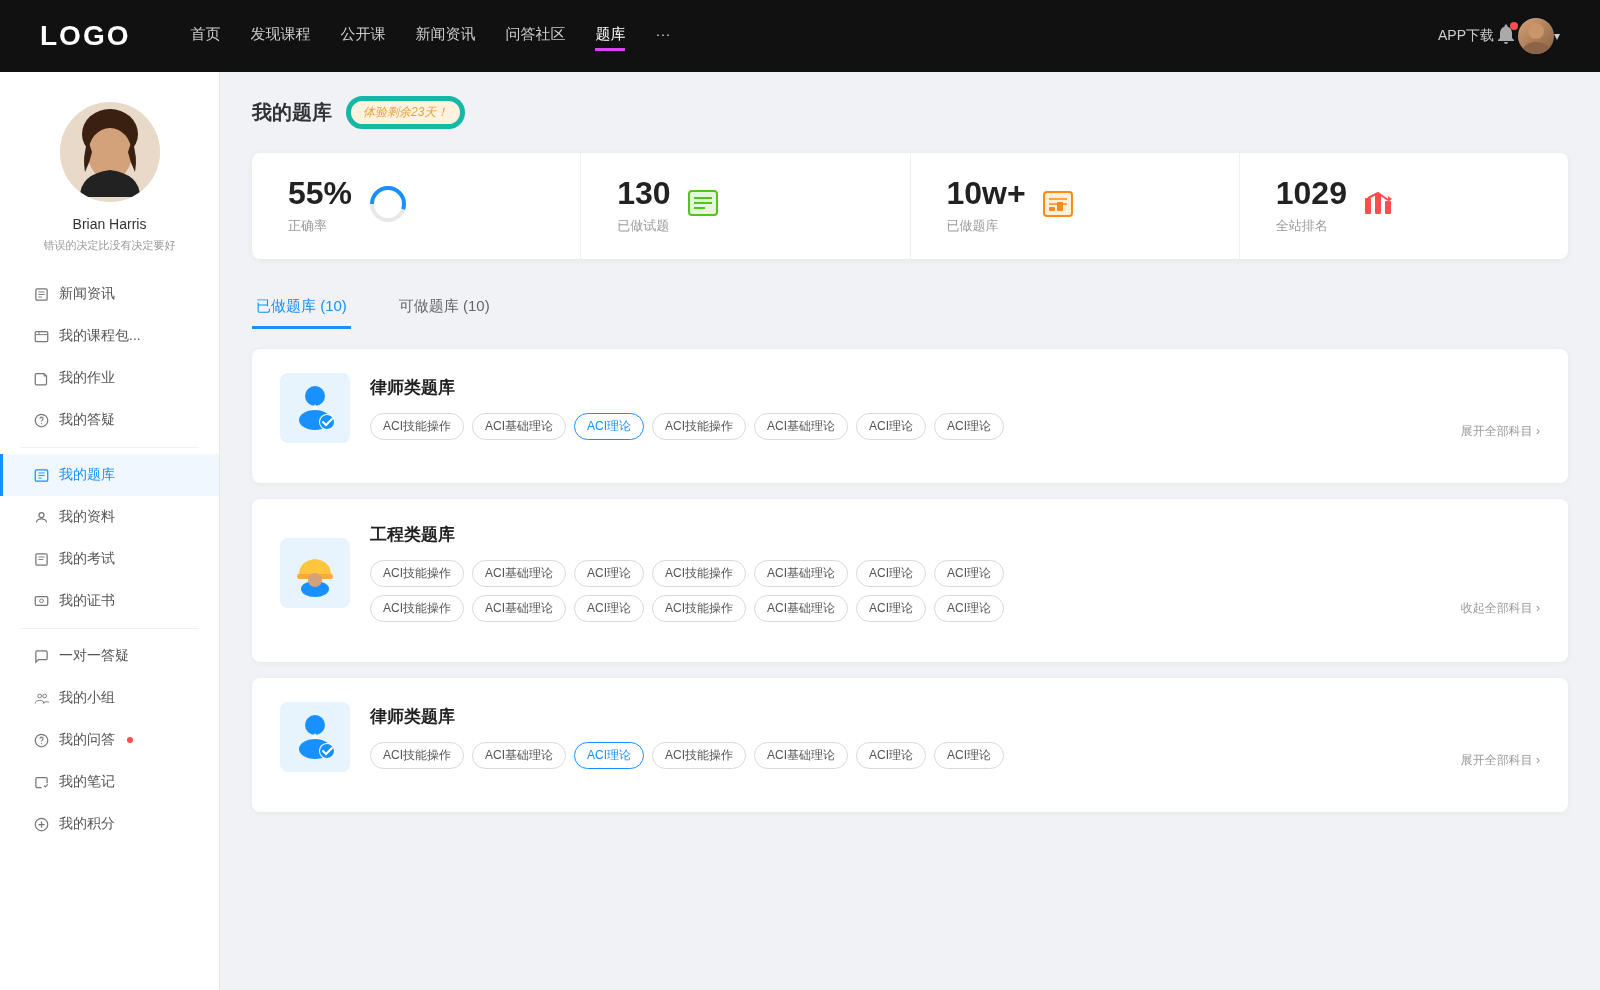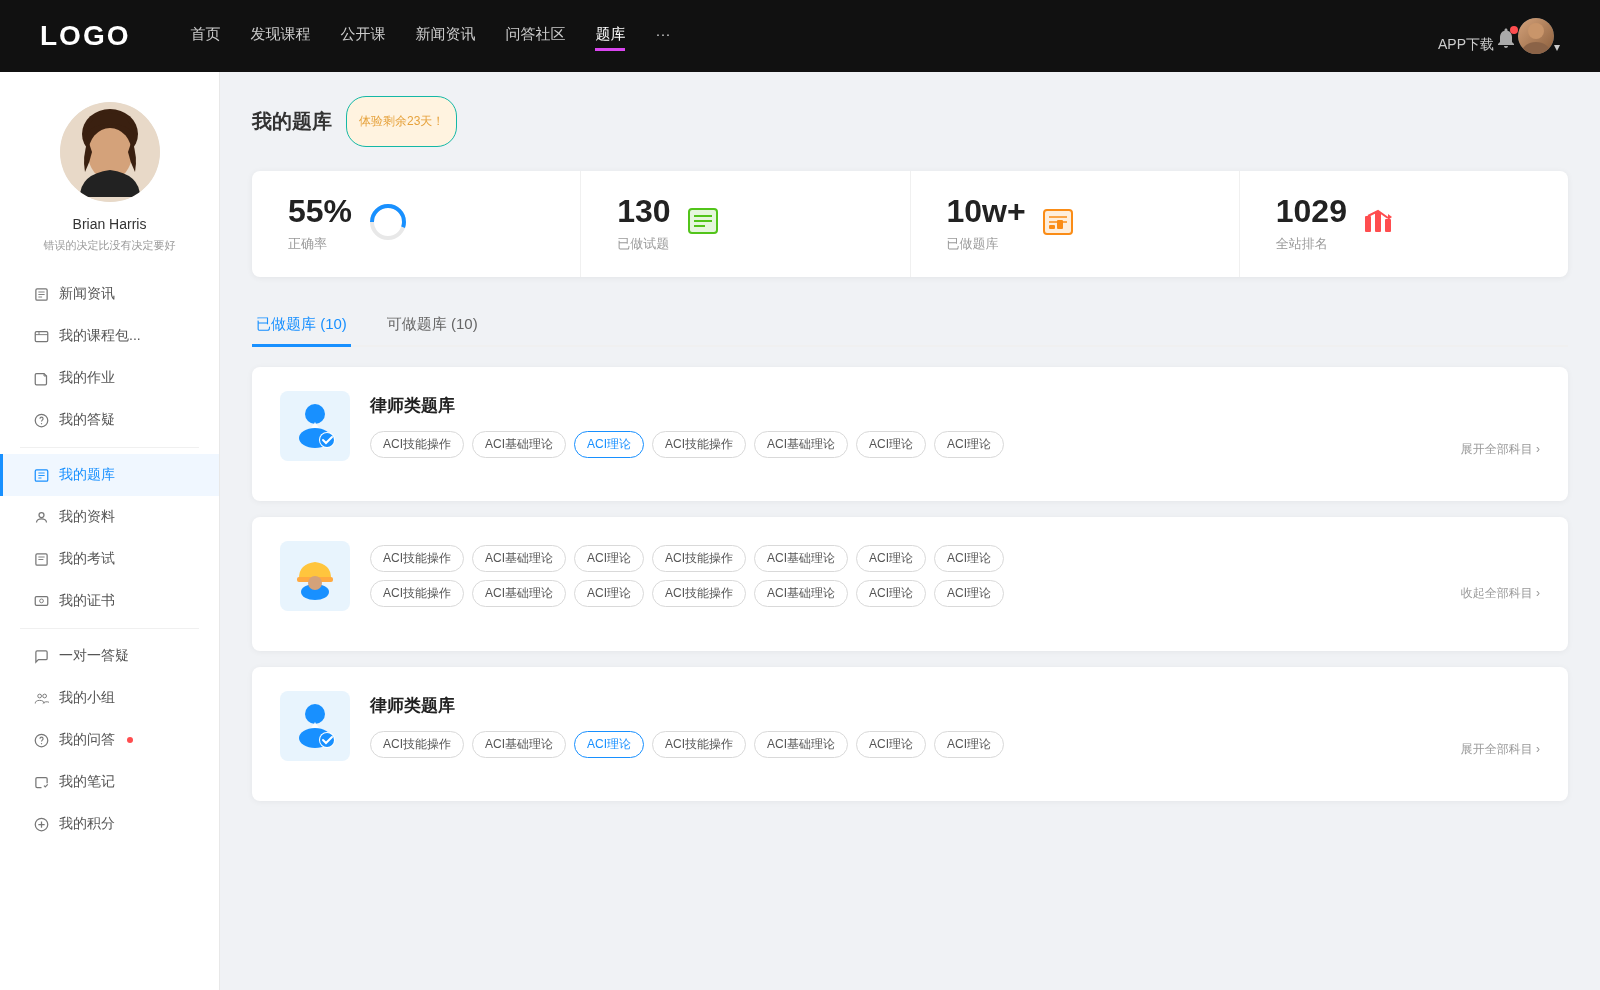--- a/index.html
+++ b/index.html
@@ -32,21 +32,21 @@
       font-size: 15px;
       cursor: pointer;
       padding: 4px 0;
     }
     .nav-link.active {
       color: white;
       border-bottom: 3px solid #d946ef;
     }
     .nav-right {
       display: flex;
-      align-items: flex-end;
+      align-items: center;
       margin-left: auto;
     }
     .nav-app-download {
       color: #ccc;
       font-size: 14px;
       cursor: pointer;
     }
     .nav-bell {
       position: relative;
       cursor: pointer;
@@ -185,24 +185,25 @@
       margin-bottom: 24px;
     }
     .page-title {
       font-size: 20px;
       font-weight: 600;
       color: #333;
     }
     .trial-badge {
       background: #fff3e0;
       color: #e6a23c;
-      border: 1px solid #14b8a6;
+      border: 5px solid #14b8a6;
       border-radius: 20px;
-      padding: 16px 12px;
+      padding: 3px 12px;
       font-size: 12px;
+      font-style: italic;
     }
 
     
     .stats-row {
       display: flex;
       gap: 0;
       margin-bottom: 28px;
       background: white;
       border-radius: 8px;
       overflow: hidden;
@@ -226,21 +227,21 @@
       margin-bottom: 8px;
     }
     .stat-label {
       font-size: 13px;
       color: #999;
     }
 
     
     .tabs-row {
       display: flex;
-      gap: 0;
+      gap: 12px;
       border-bottom: 2px solid #f0f0f0;
       margin-bottom: 20px;
     }
     .tab-item {
       padding: 10px 4px;
       margin-right: 32px;
       font-size: 15px;
       color: #666;
       cursor: pointer;
       border-bottom: 3px solid transparent;
@@ -633,20 +634,21 @@
           <svg width="52" height="52" viewBox="0 0 52 52">
 
             <path d="M10,28 Q10,14 26,12 Q42,14 42,28 Z" fill="#ffc53d"></path>
             <rect x="8" y="27" width="36" height="5" rx="2" fill="#ffa940"></rect>
 
             <ellipse cx="26" cy="42" rx="14" ry="8" fill="#1890ff"></ellipse>
             <circle cx="26" cy="33" r="7" fill="#d4a27a"></circle>
           </svg>
         </div>
         <div class="qbank-title-row" style="flex:1">
+          <div class="qbank-title">工程类题库</div>
           <div class="tags-row">
             <span class="tag">ACI技能操作</span>
             <span class="tag">ACI基础理论</span>
             <span class="tag">ACI理论</span>
             <span class="tag">ACI技能操作</span>
             <span class="tag">ACI基础理论</span>
             <span class="tag">ACI理论</span>
             <span class="tag">ACI理论</span>
           </div>
           <div class="tags-row-2">

